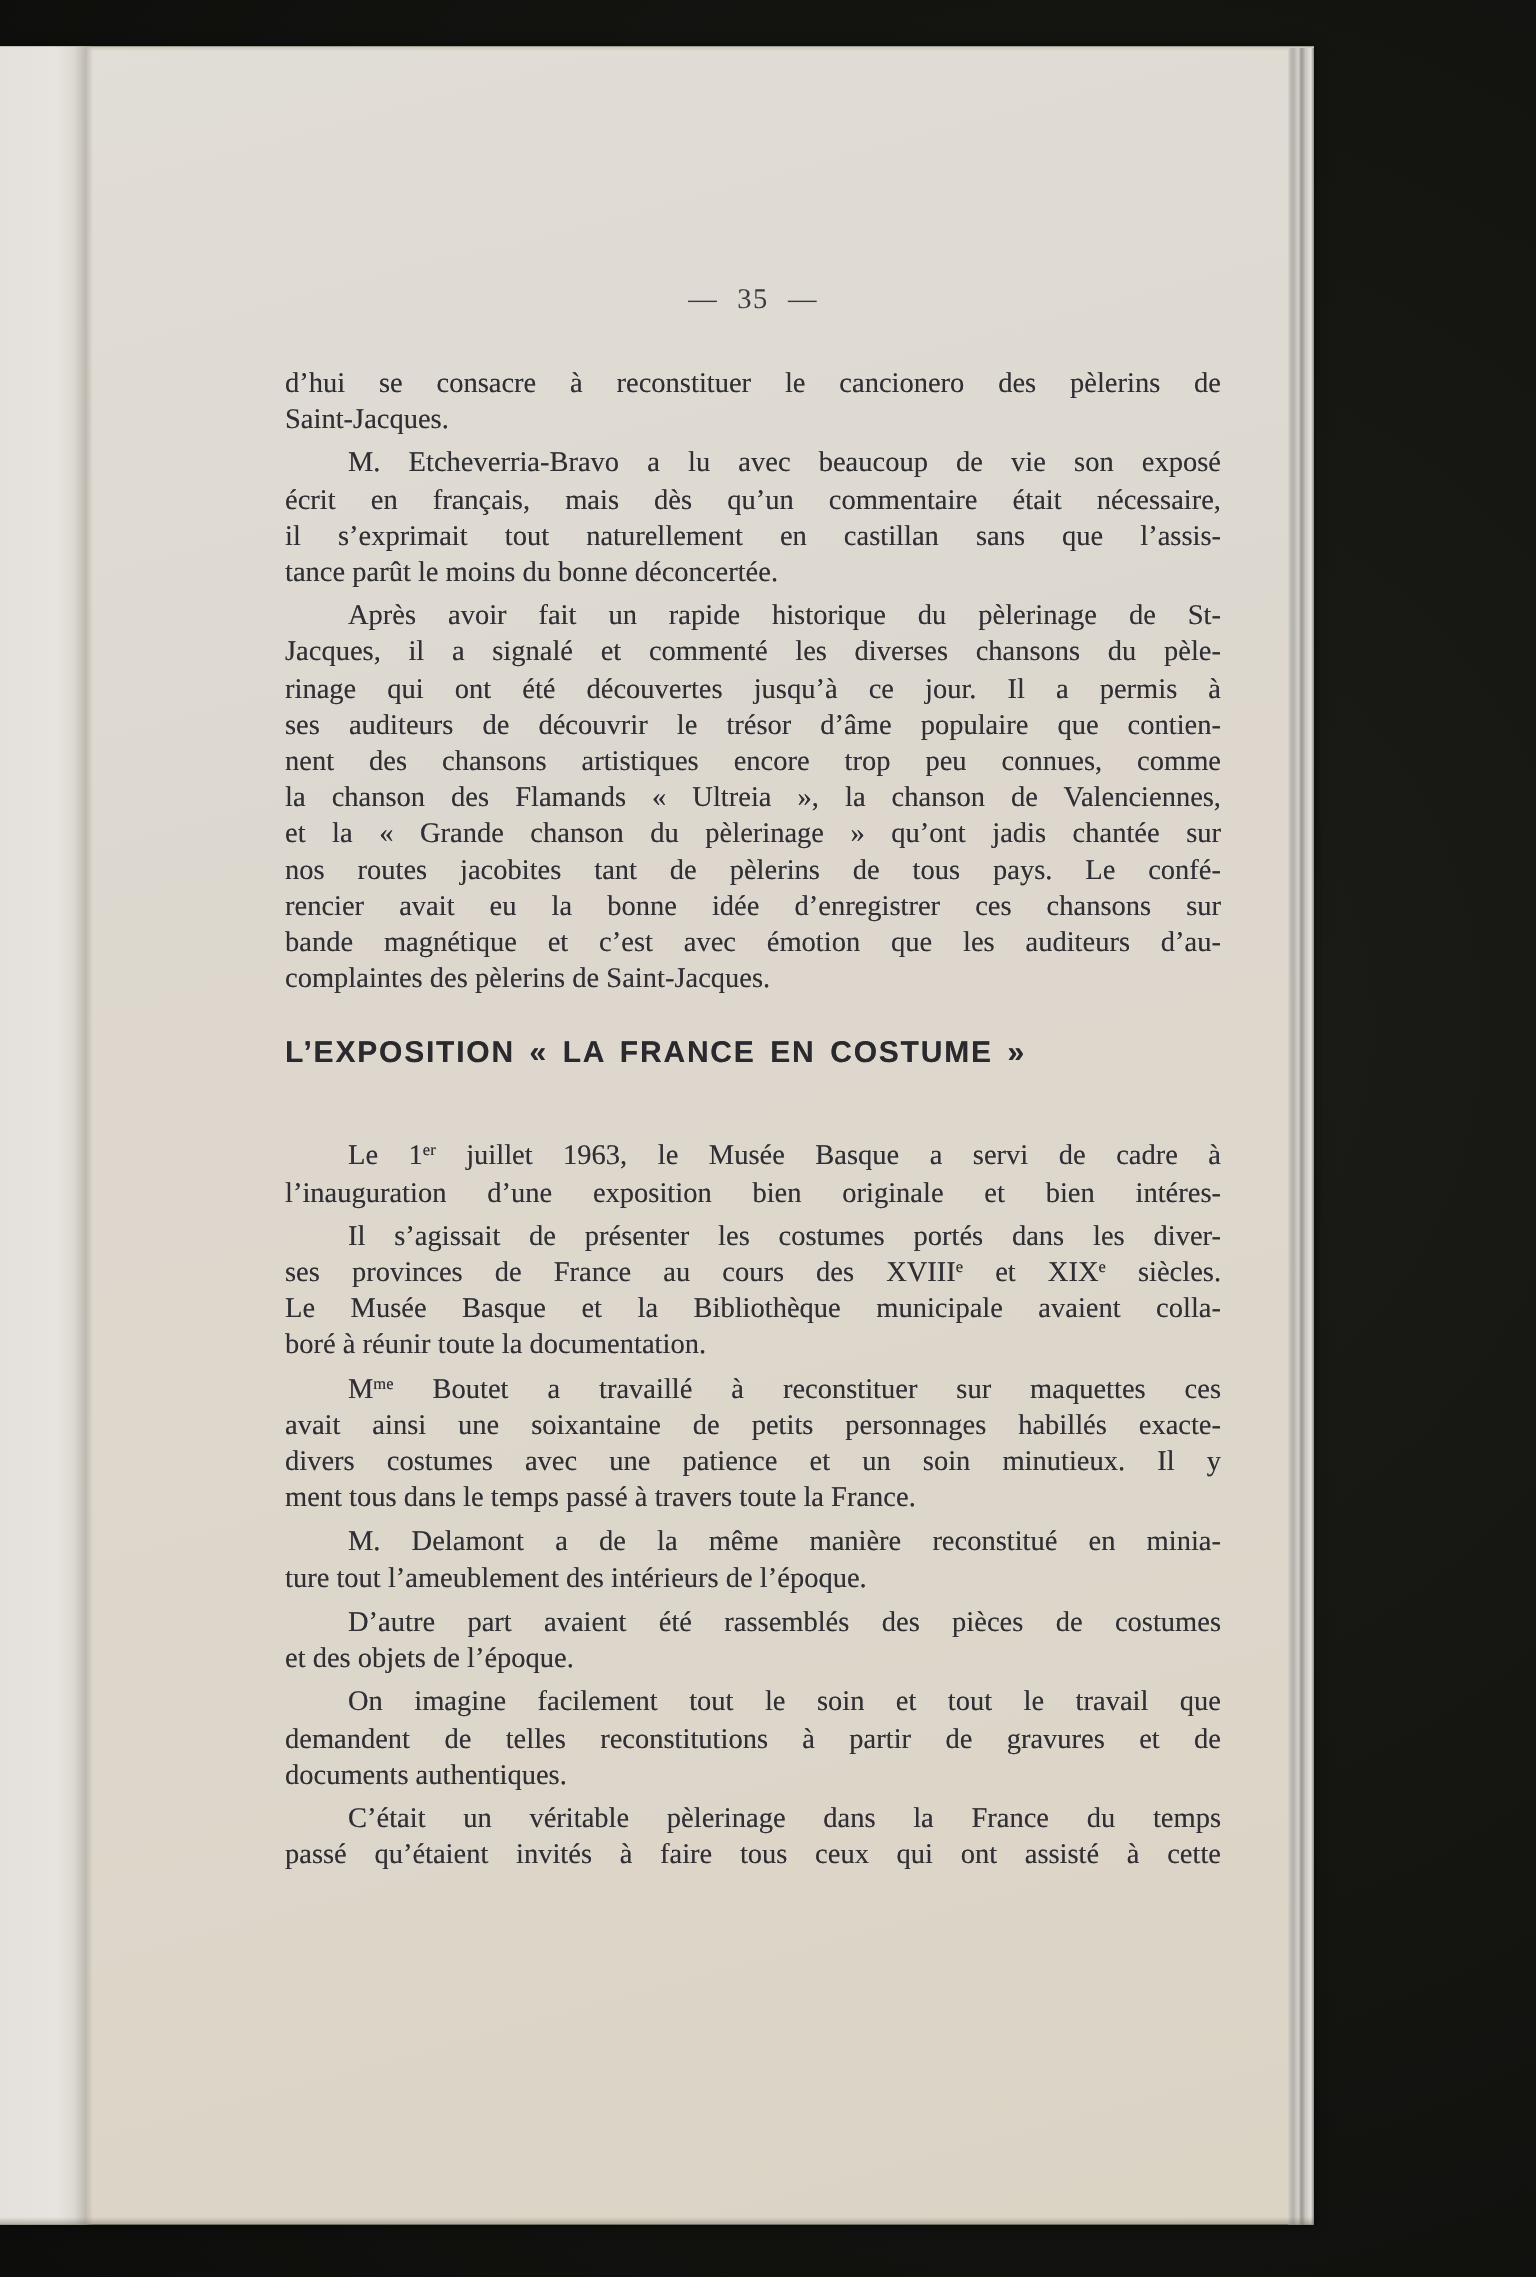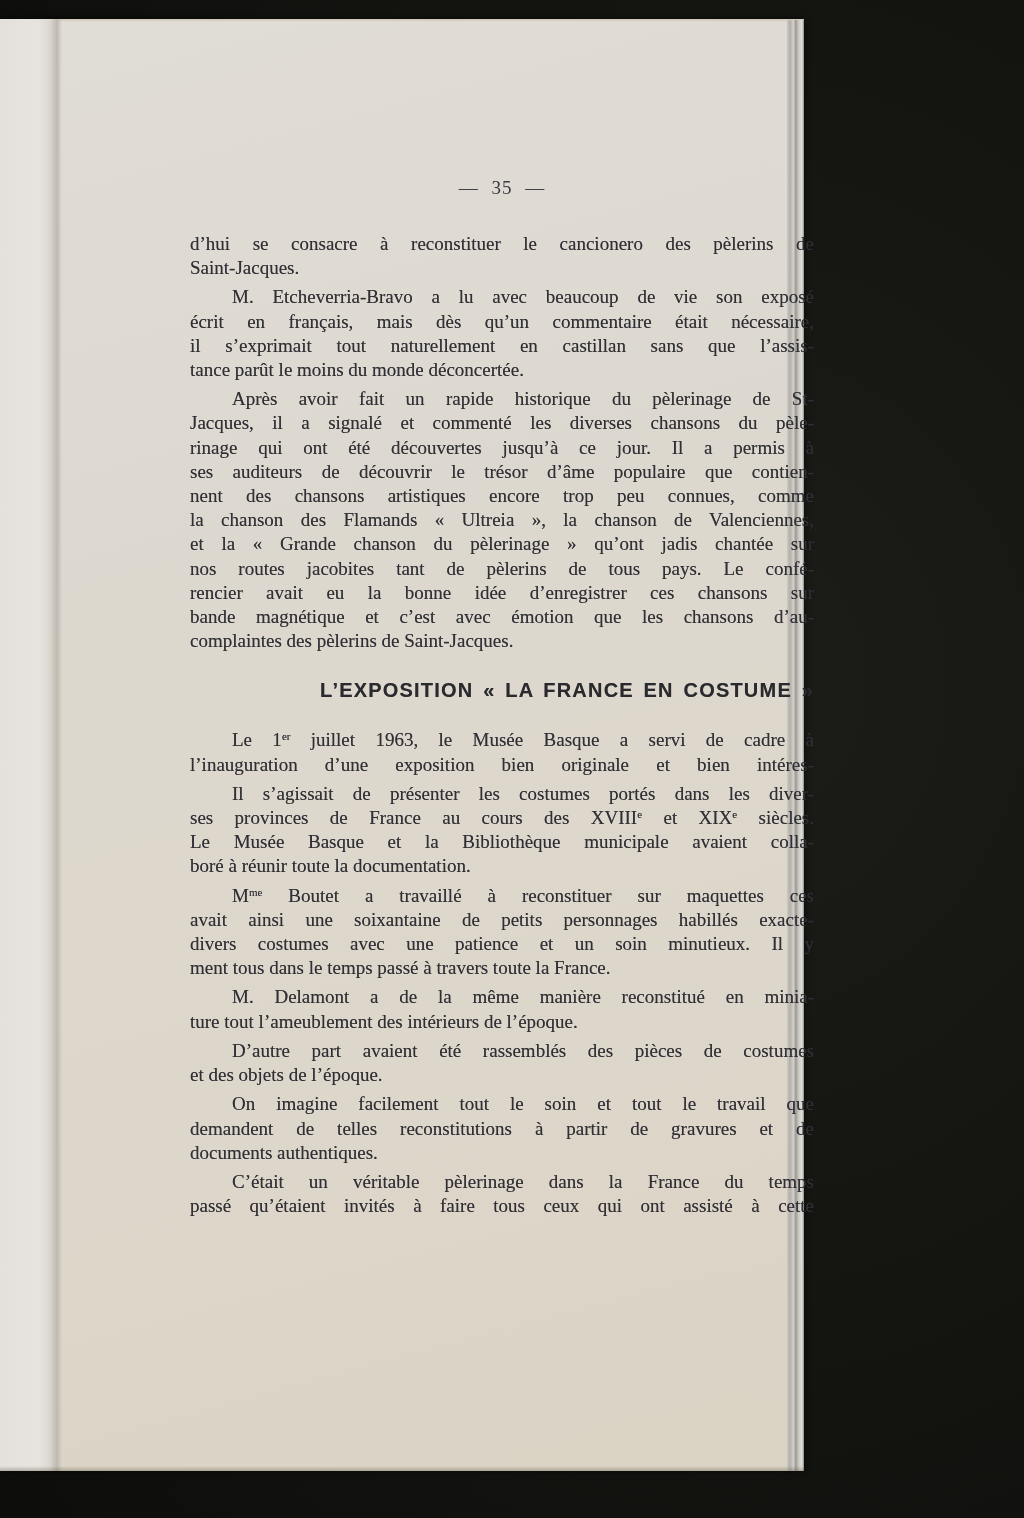--- a/index.html
+++ b/index.html
@@ -6,21 +6,21 @@
   body{
     width:1024px;height:1518px;position:relative;overflow:hidden;
     background:#141411;
     font-family:"Liberation Serif", serif;
   }
   .stage{
     position:absolute;inset:0;
     background:radial-gradient(ellipse at 72% 45%, #1c1c19 0%, #141411 55%, #0d0d0b 100%);
   }
   .page{
-    position:absolute;left:0;top:19px;width:804px;height:1452px;
+    position:absolute;left:0;top:31px;width:876px;height:1452px;
     background:linear-gradient(165deg,#e1ddd7 0%,#ddd8cf 35%,#ddd6ca 72%,#dbd3c4 100%);
     box-shadow:0 0 7px rgba(0,0,0,.65);
   }
   .page::before{ 
     content:"";position:absolute;top:0;left:0;right:0;height:3px;
     background:linear-gradient(#cdc6b4, rgba(0,0,0,0));
   }
   .page::after{ 
     content:"";position:absolute;bottom:0;left:0;right:0;height:5px;
     background:linear-gradient(rgba(0,0,0,0), rgba(100,92,72,.38));
@@ -44,21 +44,21 @@
   .body-text{margin-top:32px;}
   .para{
     margin:0 0 5px 0;color:#302f35;font-size:19px;line-height:24.2px;
     text-shadow:0 0 .4px rgba(46,45,51,.55);
   }
   .line{text-align:justify;text-align-last:justify;}
   .line.last{text-align-last:left;}
   .para.indent .line:first-child{text-indent:42px;}
   sup{font-size:11px;line-height:0;vertical-align:6px;}
   .heading{
-    margin:24px 0 25px;text-align:right;
+    margin:24px 0 44px;text-align:left;
     font-family:"Liberation Sans", sans-serif;font-weight:700;
     font-size:20px;line-height:26px;letter-spacing:1.2px;word-spacing:3px;
     color:#2a292e;text-shadow:0 0 .4px rgba(42,41,46,.5);
   }
 </style>
 </head>
 <body>
 
 <div class="stage">
   <div class="page">
@@ -69,33 +69,33 @@
       <div class="body-text">
         <div>
             <div class="para">
               <div class="line">d’hui se consacre à reconstituer le cancionero des pèlerins de</div>
               <div class="line last">Saint-Jacques.</div>
             </div>
             <div class="para indent">
               <div class="line">M. Etcheverria-Bravo a lu avec beaucoup de vie son exposé</div>
               <div class="line">écrit en français, mais dès qu’un commentaire était nécessaire,</div>
               <div class="line">il s’exprimait tout naturellement en castillan sans que l’assis-</div>
-              <div class="line last">tance parût le moins du monde déconcertée.</div>
+              <div class="line last">tance parût le moins du bonne déconcertée.</div>
             </div>
             <div class="para indent">
               <div class="line">Après avoir fait un rapide historique du pèlerinage de St-</div>
               <div class="line">Jacques, il a signalé et commenté les diverses chansons du pèle-</div>
               <div class="line">rinage qui ont été découvertes jusqu’à ce jour. Il a permis à</div>
               <div class="line">ses auditeurs de découvrir le trésor d’âme populaire que contien-</div>
               <div class="line">nent des chansons artistiques encore trop peu connues, comme</div>
               <div class="line">la chanson des Flamands « Ultreia », la chanson de Valenciennes,</div>
               <div class="line">et la « Grande chanson du pèlerinage » qu’ont jadis chantée sur</div>
               <div class="line">nos routes jacobites tant de pèlerins de tous pays. Le confé-</div>
               <div class="line">rencier avait eu la bonne idée d’enregistrer ces chansons sur</div>
-              <div class="line">bande magnétique et c’est avec émotion que les chansons d’au-</div>
+              <div class="line">bande magnétique et c’est avec émotion que les auditeurs d’au-</div>
               <div class="line last">complaintes des pèlerins de Saint-Jacques.</div>
             </div>
           </div>
         <h2 class="heading">L’EXPOSITION « LA FRANCE EN COSTUME »</h2>
         <div>
             <div class="para indent">
               <div class="line">Le 1<sup>er</sup> juillet 1963, le Musée Basque a servi de cadre à</div>
               <div class="line">l’inauguration d’une exposition bien originale et bien intéres-</div>
             </div>
             <div class="para indent">

